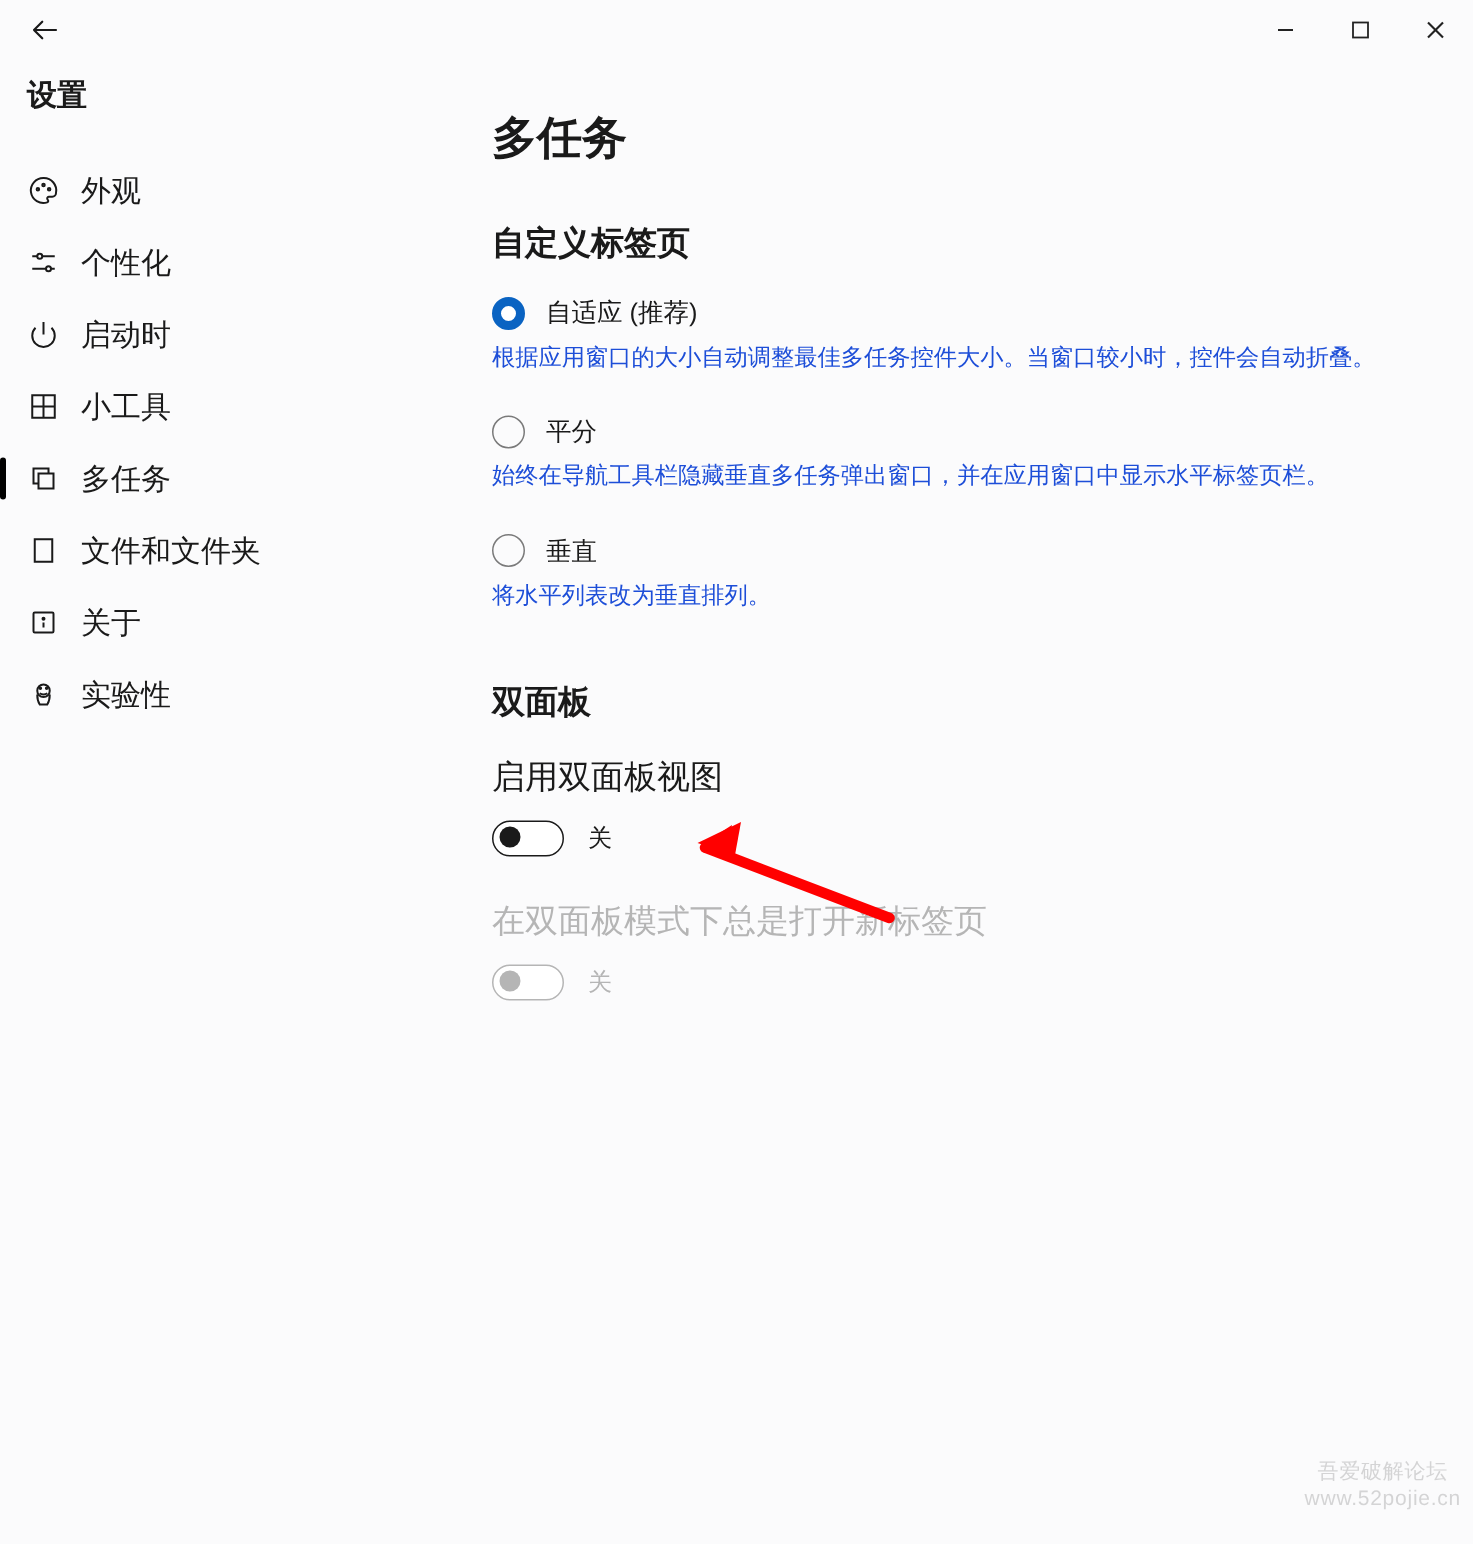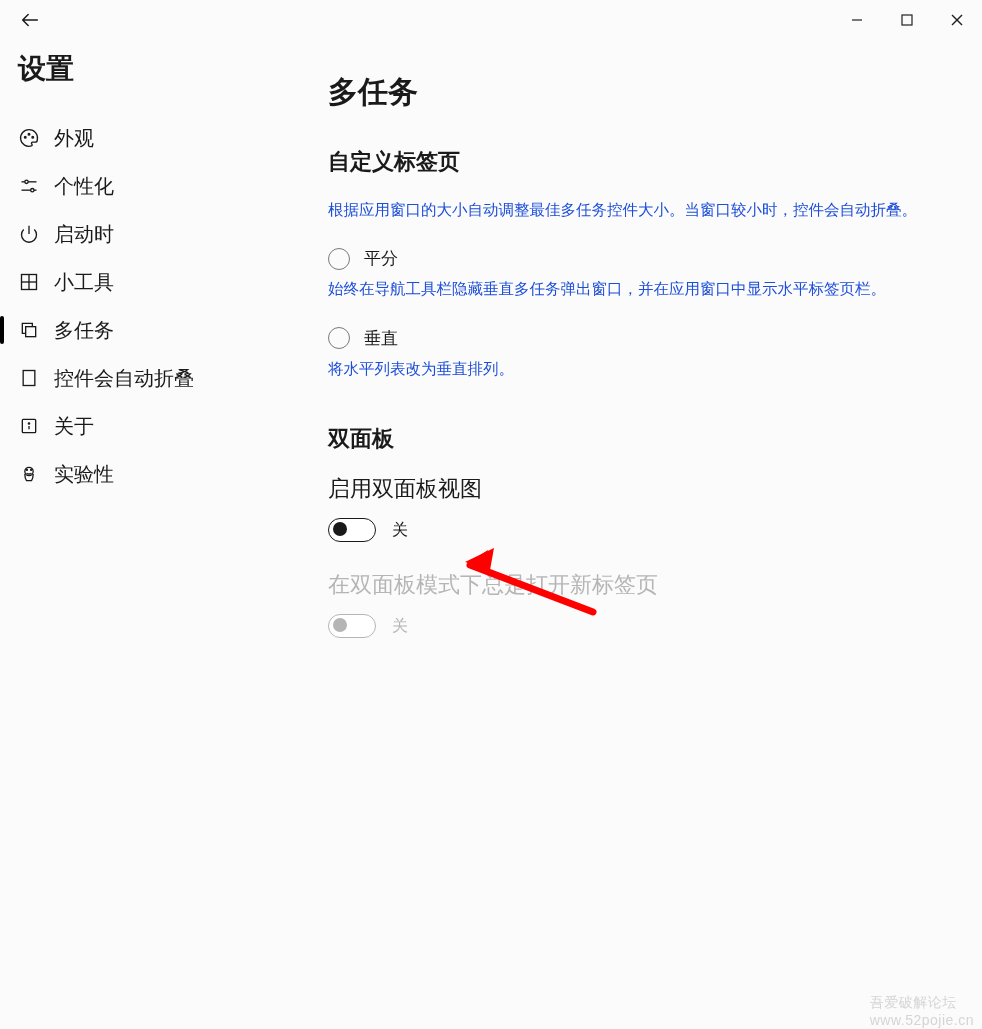--- a/index.html
+++ b/index.html
@@ -43,21 +43,21 @@
     align-items:center;
     margin-top:-20px;
     margin-bottom: 30px;
   }
   .back-btn {
     width: 24px; height: 24px;
     display:flex; align-items:center; justify-content:center;
     cursor:pointer;
   }
   .sidebar-title {
-    font-size: 28px;
+    font-size: 20px;
     font-weight: 600;
     padding: 0 0 10px 18px;
     margin-top: 20px;
     margin-bottom: 16px;
   }
   .nav-list { list-style: none; }
   .nav-item {
     display: flex;
     align-items: center;
     height: 48px;
@@ -159,22 +159,22 @@
   .disabled-text { color: #b5b5b5; }
 
   .arrow-annot {
     position: absolute;
     pointer-events: none;
   }
 
   .watermark {
     position: absolute;
     right: 8px;
-    bottom: 0;
-    text-align: left;
+    bottom: 22px;
+    text-align: center;
     font-size: 14px;
     color: rgba(140,140,140,0.35);
     line-height: 1.3;
     letter-spacing: 0.5px;
   }
 </style>
 </head>
 <body>
 
 <div class="titlebar">
@@ -257,21 +257,21 @@
             </svg>
         </span>
         <span>多任务</span>
       </li>
       <li class="nav-item">
         <span class="icon-slot">
           <svg width="20" height="20" viewBox="0 0 24 24" fill="none" stroke="#1a1a1a" stroke-width="1.6">
               <rect x="5" y="3" width="14" height="18"></rect>
             </svg>
         </span>
-        <span>控件会自动折叠</span>
+        <span>文件和文件夹</span>
       </li>
       <li class="nav-item">
         <span class="icon-slot">
           <svg width="20" height="20" viewBox="0 0 24 24" fill="none" stroke="#1a1a1a" stroke-width="1.6">
               <rect x="4" y="4" width="16" height="16" rx="1"></rect>
               <circle cx="12" cy="9" r="0.8" fill="#1a1a1a"></circle>
               <line x1="12" y1="12" x2="12" y2="16"></line>
             </svg>
         </span>
         <span>关于</span>
@@ -290,20 +290,24 @@
       </li>
     </ul>
   </aside>
 
   <main class="main" style="position:relative;">
     <h1>多任务</h1>
 
     <h2>自定义标签页</h2>
 
     <div class="radio-block">
+      <div class="radio-row">
+        <span class="radio selected"></span>
+        <span class="radio-label">自适应 (推荐)</span>
+      </div>
       <div class="radio-desc">根据应用窗口的大小自动调整最佳多任务控件大小。当窗口较小时，控件会自动折叠。</div>
     </div>
 
     <div class="radio-block">
       <div class="radio-row">
         <span class="radio"></span>
         <span class="radio-label">平分</span>
       </div>
       <div class="radio-desc">始终在导航工具栏隐藏垂直多任务弹出窗口，并在应用窗口中显示水平标签页栏。</div>
     </div>

